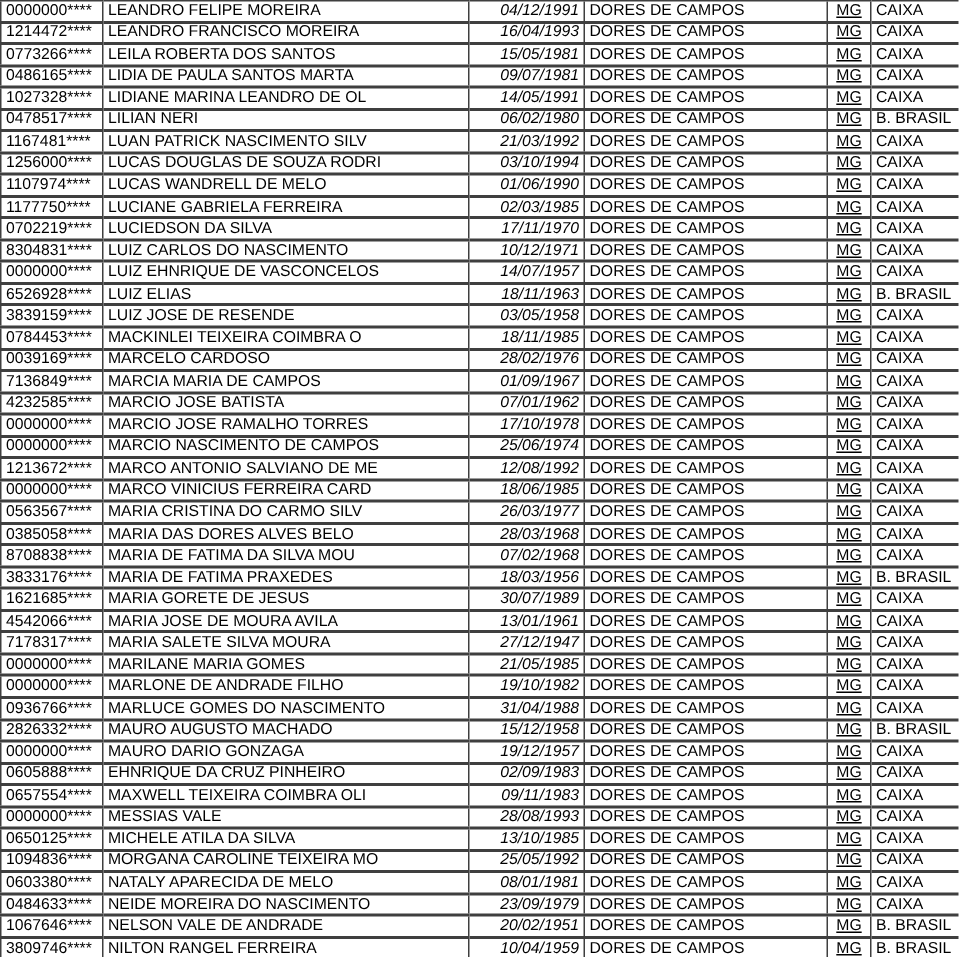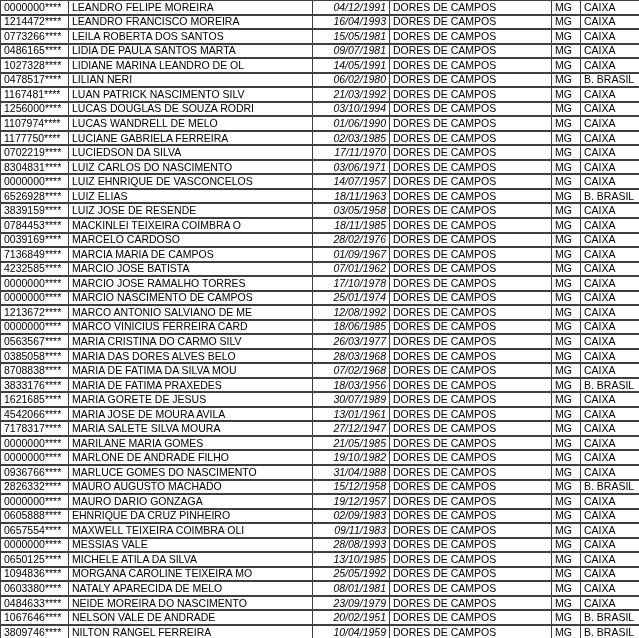--- a/index.html
+++ b/index.html
@@ -38,21 +38,21 @@
     white-space: nowrap;
     overflow: hidden;
     padding: 0 3px 0 3px;
     vertical-align: middle;
     background: #ffffff;
   }
   td.col-id        { padding-left: 2px; text-align: left; }
   td.col-name      { padding-left: 4px; text-align: left; }
   td.col-birth_date{ padding-right: 4px; text-align: right; font-style: italic; }
   td.col-city      { padding-left: 4px; text-align: left; }
-  td.col-state     { padding-left: 2px; text-align: left; }
+  td.col-state     { padding-left: 2px; text-align: center; text-decoration: underline; }
   td.col-bank      { padding-left: 3px; text-align: left; }
 </style>
 </head>
 <body>
 
 <div class="viewport">
   <table class="records">
     <colgroup>
         <col style="width: 68px;">
         <col style="width: 244px;">
@@ -146,21 +146,21 @@
           <td class="col-id">0702219****</td>
           <td class="col-name">LUCIEDSON DA SILVA</td>
           <td class="col-birth_date">17/11/1970</td>
           <td class="col-city">DORES DE CAMPOS</td>
           <td class="col-state">MG</td>
           <td class="col-bank">CAIXA</td>
         </tr>
         <tr>
           <td class="col-id">8304831****</td>
           <td class="col-name">LUIZ CARLOS DO NASCIMENTO</td>
-          <td class="col-birth_date">03/06/1971</td>
+          <td class="col-birth_date">10/12/1971</td>
           <td class="col-city">DORES DE CAMPOS</td>
           <td class="col-state">MG</td>
           <td class="col-bank">CAIXA</td>
         </tr>
         <tr>
           <td class="col-id">0000000****</td>
           <td class="col-name">LUIZ EHNRIQUE DE VASCONCELOS</td>
           <td class="col-birth_date">14/07/1957</td>
           <td class="col-city">DORES DE CAMPOS</td>
           <td class="col-state">MG</td>
@@ -218,21 +218,21 @@
           <td class="col-id">0000000****</td>
           <td class="col-name">MARCIO JOSE RAMALHO TORRES</td>
           <td class="col-birth_date">17/10/1978</td>
           <td class="col-city">DORES DE CAMPOS</td>
           <td class="col-state">MG</td>
           <td class="col-bank">CAIXA</td>
         </tr>
         <tr>
           <td class="col-id">0000000****</td>
           <td class="col-name">MARCIO NASCIMENTO DE CAMPOS</td>
-          <td class="col-birth_date">25/01/1974</td>
+          <td class="col-birth_date">25/06/1974</td>
           <td class="col-city">DORES DE CAMPOS</td>
           <td class="col-state">MG</td>
           <td class="col-bank">CAIXA</td>
         </tr>
         <tr>
           <td class="col-id">1213672****</td>
           <td class="col-name">MARCO ANTONIO SALVIANO DE ME</td>
           <td class="col-birth_date">12/08/1992</td>
           <td class="col-city">DORES DE CAMPOS</td>
           <td class="col-state">MG</td>

